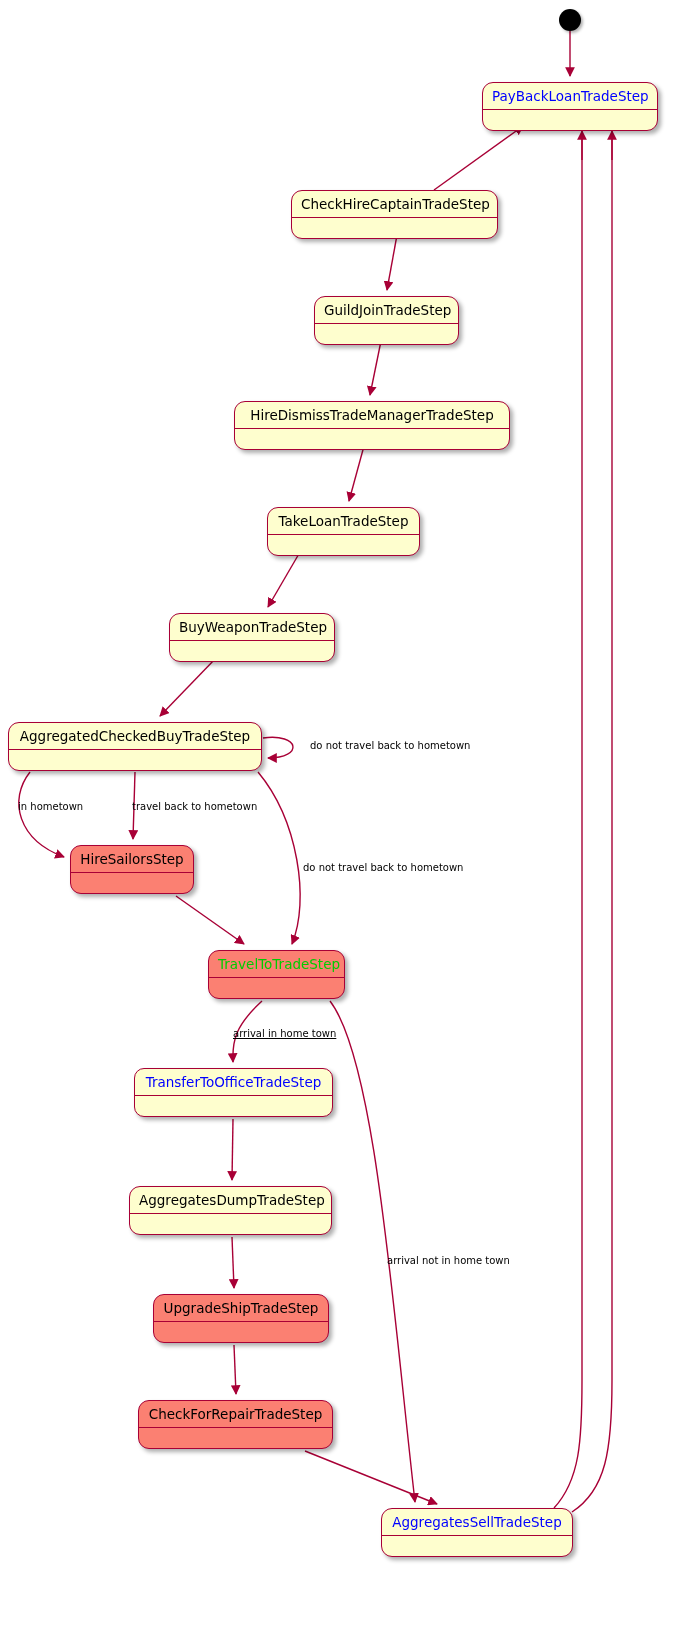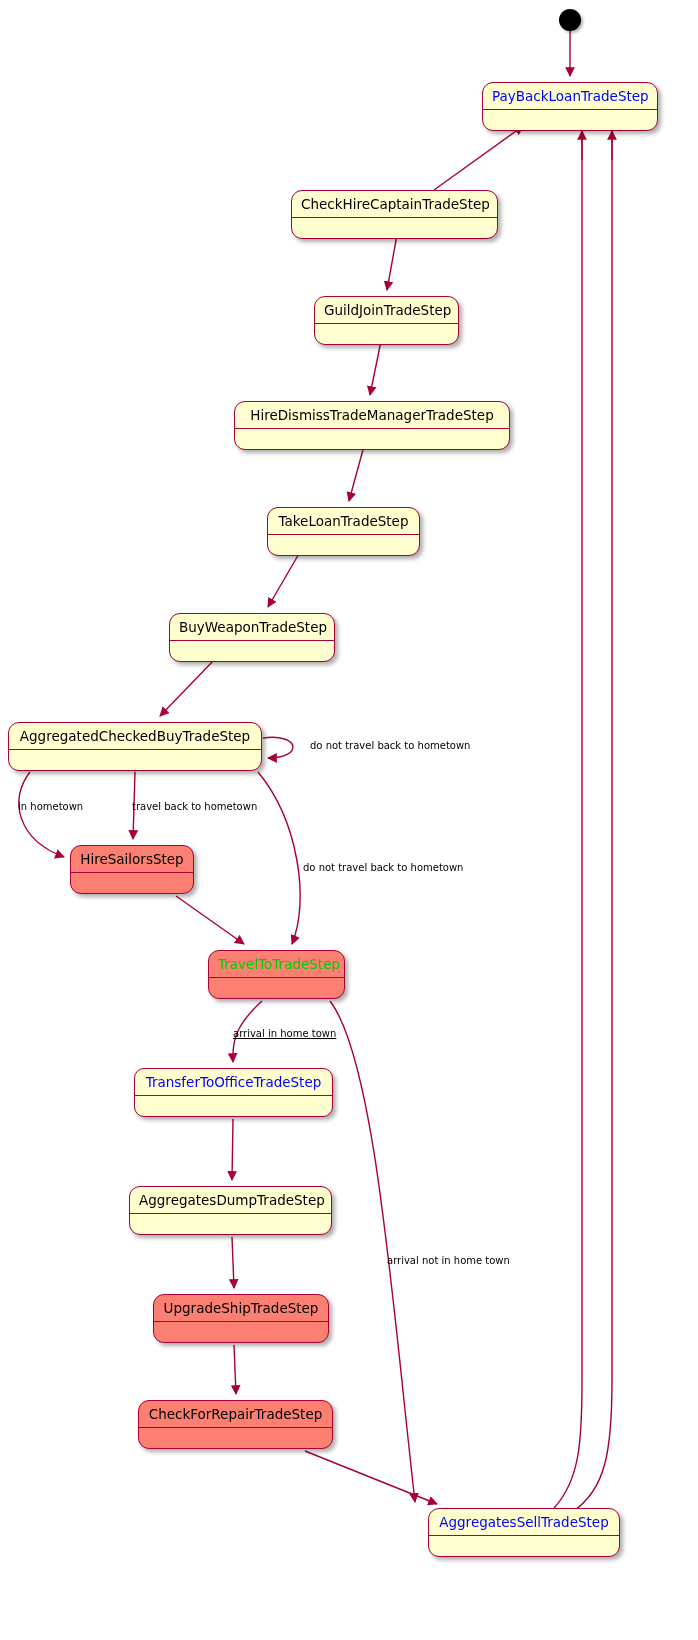--- a/index.html
+++ b/index.html
@@ -171,21 +171,21 @@
   <div class="node red" style="left:146px; top:1294px; width:176px;margin-left:7px;">
     <div class="node-title">UpgradeShipTradeStep</div>
     <div class="node-body"></div>
   </div>
 
   <div class="node red" style="left:138px; top:1400px; width:195px;">
     <div class="node-title">CheckForRepairTradeStep</div>
     <div class="node-body"></div>
   </div>
 
-  <div class="node" style="left:381px; top:1508px; width:192px;margin-left:47px;">
+  <div class="node" style="left:381px; top:1508px; width:192px;">
     <div class="node-title blue">AggregatesSellTradeStep</div>
     <div class="node-body"></div>
   </div>
 
   <div class="edge-label" style="left:310px; top:738px;">do not travel back to hometown</div>
 
   <div class="edge-label" style="left:18px; top:799px;">in hometown</div>
 
   <div class="edge-label" style="left:132px; top:799px;">travel back to hometown</div>
 

